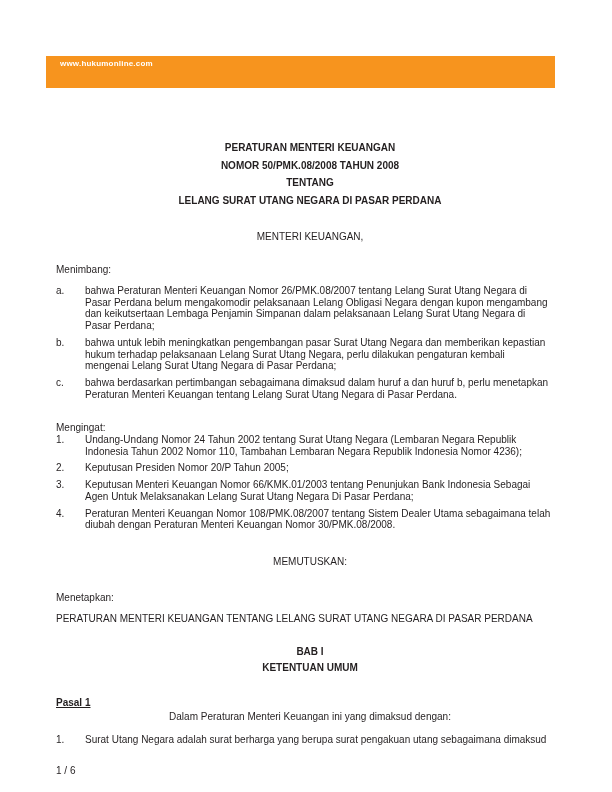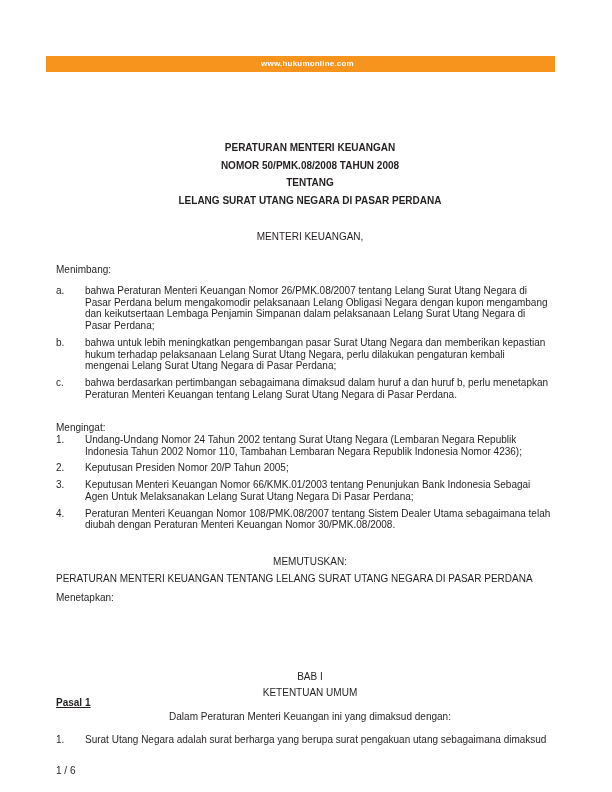--- a/index.html
+++ b/index.html
@@ -10,23 +10,22 @@
     font-family: "Liberation Sans", "DejaVu Sans", sans-serif;
     font-size: 10px;
     color: #231f20;
     overflow: hidden;
   }
   .abs { position: absolute; }
 
   .header-bar {
     position: absolute;
     left: 46px; top: 56px;
-    width: 509px; height: 16px;
+    width: 509px; height: 32px;
     background: #f7941e;
-    text-align: center;
   }
   .header-bar .site {
     display: block;
     padding-left: 14px;
     line-height: 16px;
     font-size: 8px;
     font-weight: bold;
     color: #ffffff;
     letter-spacing: 0.2px;
   }
@@ -50,26 +49,26 @@
   .considering-list { top: 242px; }
   .recalling-list { top: 391px; }
   .article-list { top: 691px; }
 
   .list-item { display: flex; margin-bottom: 5px; }
   .list-item .lbl { flex: 0 0 29px; }
   .list-item .txt { width: 466px; }
 
   .decision-heading { top: 513px; text-align: center; line-height: 11.7px; }
   .menetapkan-label { top: 549px; line-height: 11.7px; }
-  .enacting-text { top: 530px; line-height: 11.7px; white-space: nowrap; }
+  .enacting-text { top: 570px; line-height: 11.7px; white-space: nowrap; }
 
   .chapter-block {
-    top: 626px;
+    top: 601px;
     text-align: center;
-    font-weight: normal;
+    font-weight: bold;
     line-height: 15.5px;
   }
   .article-heading {
     top: 654px;
     font-weight: bold;
     line-height: 11.7px;
     text-decoration: underline;
   }
   .article-intro { top: 668px; line-height: 11.7px; text-align: center; }
 

